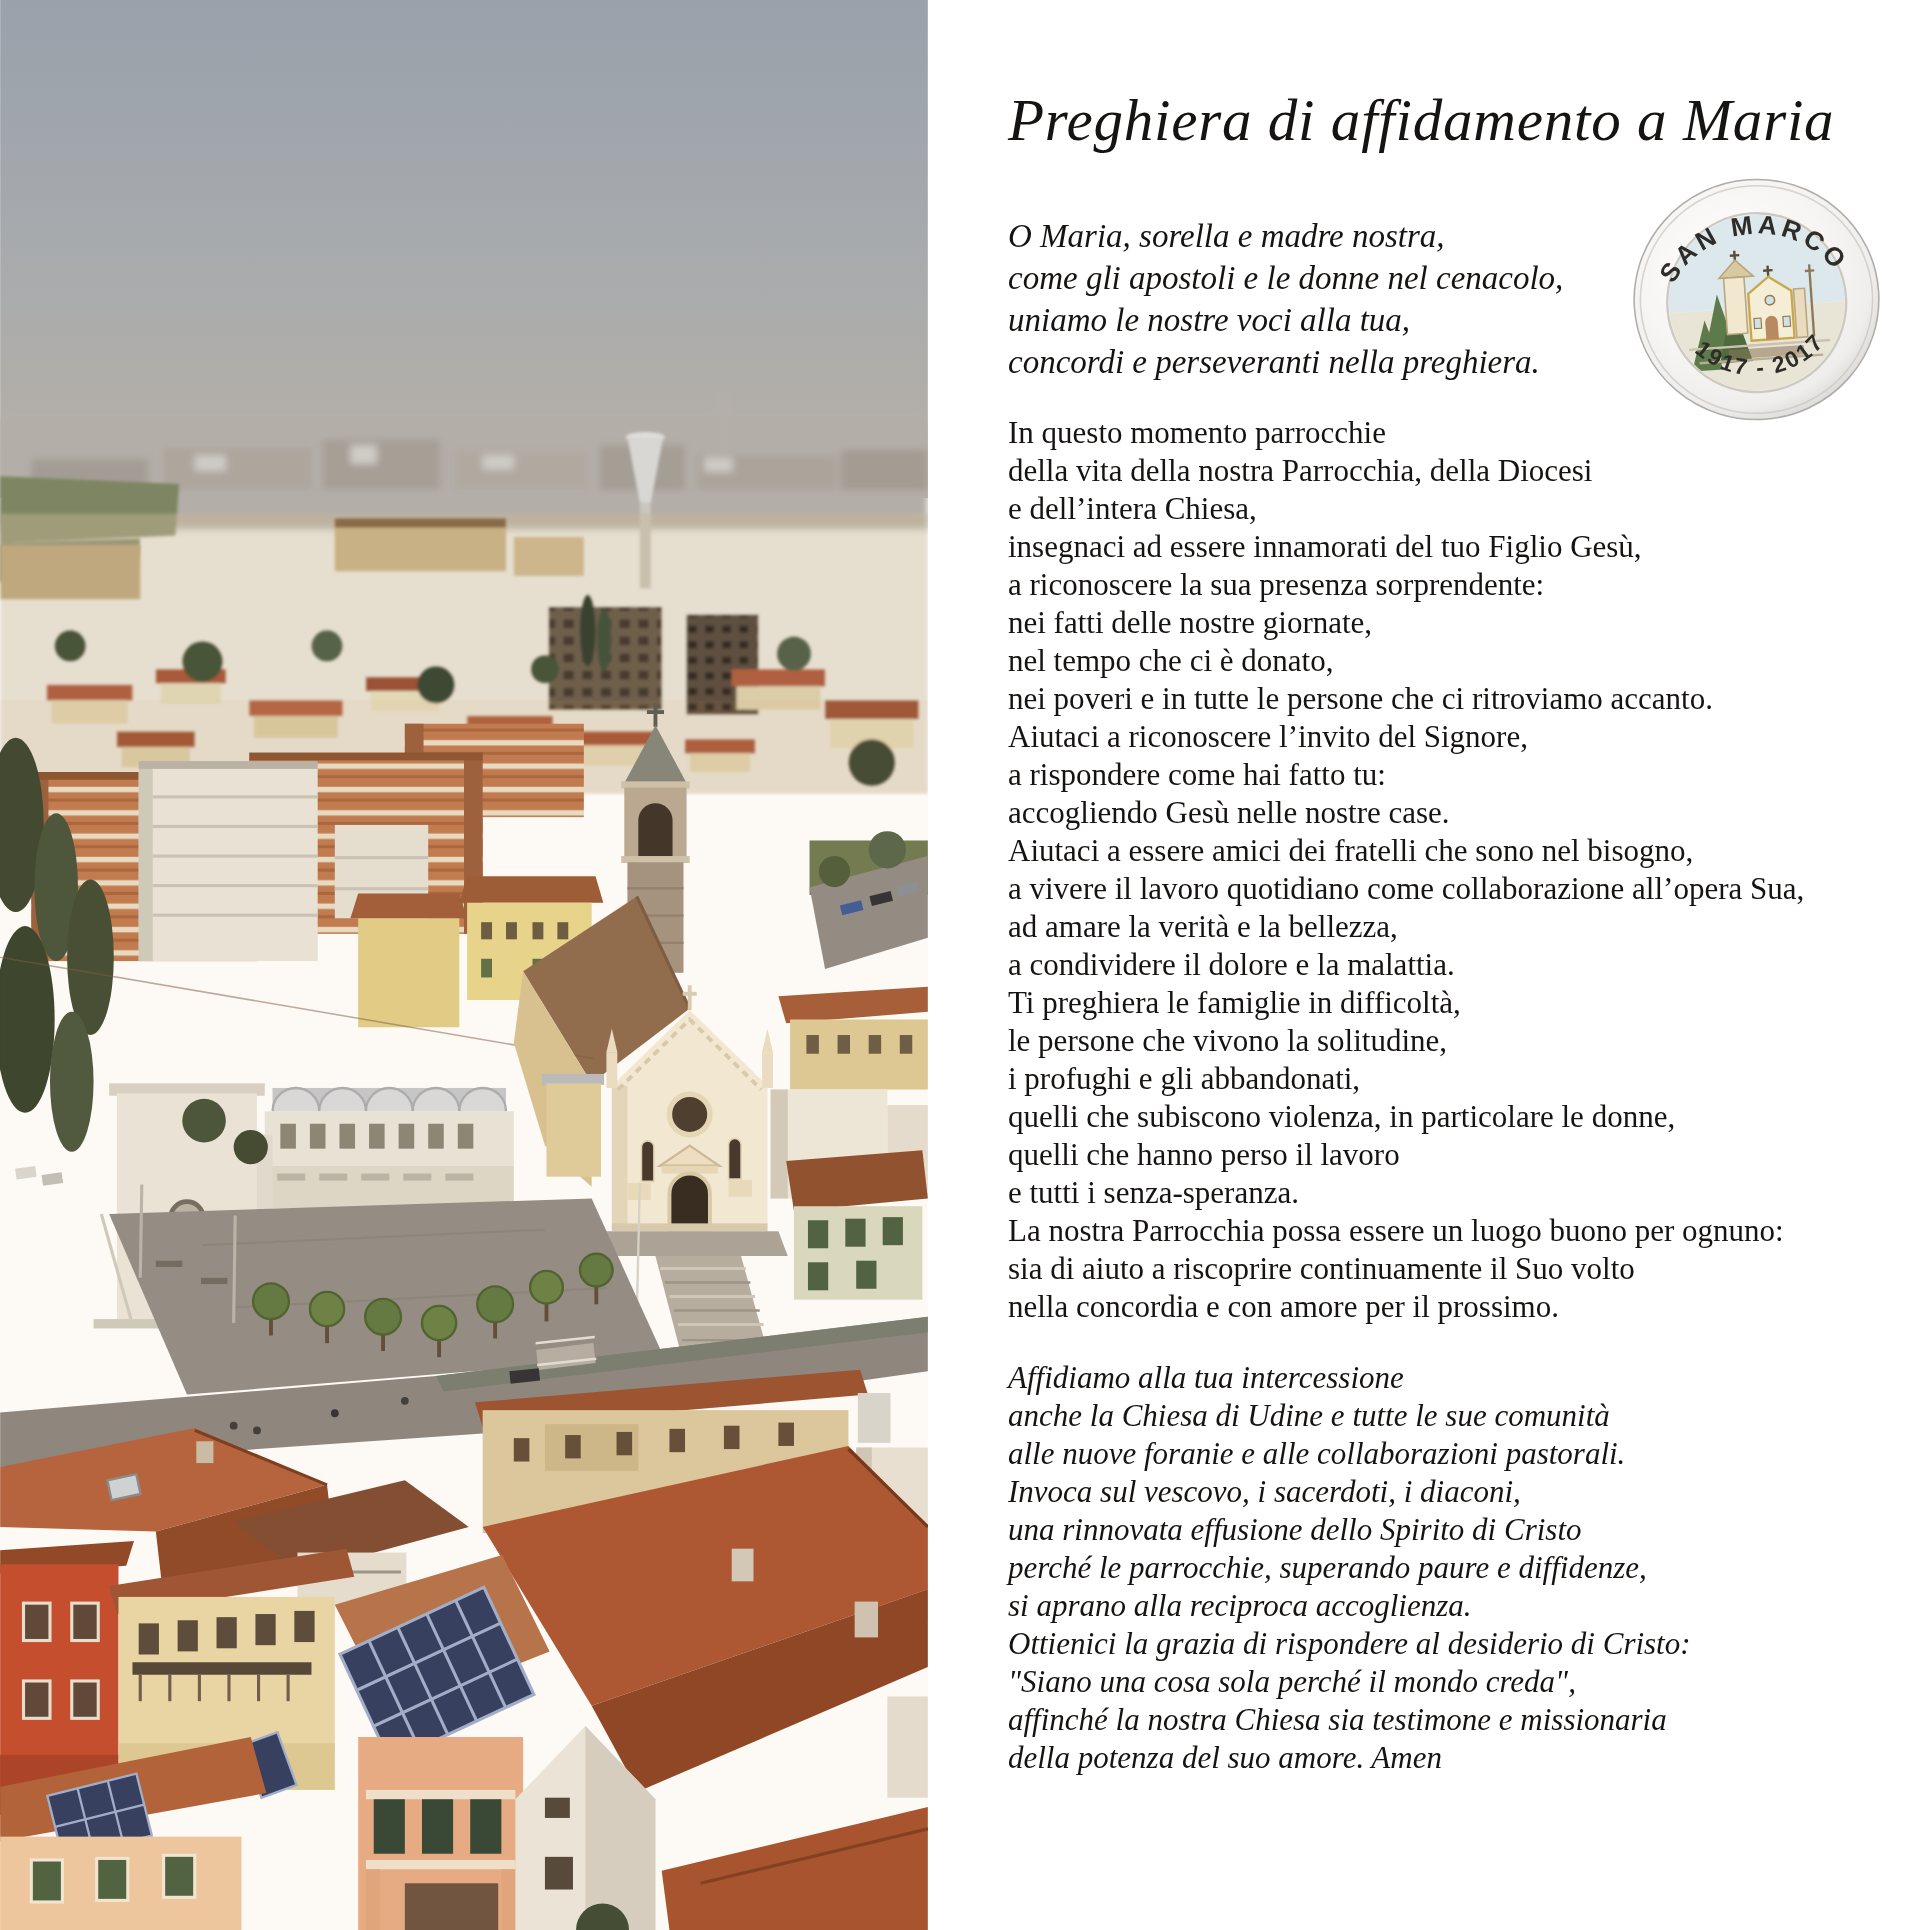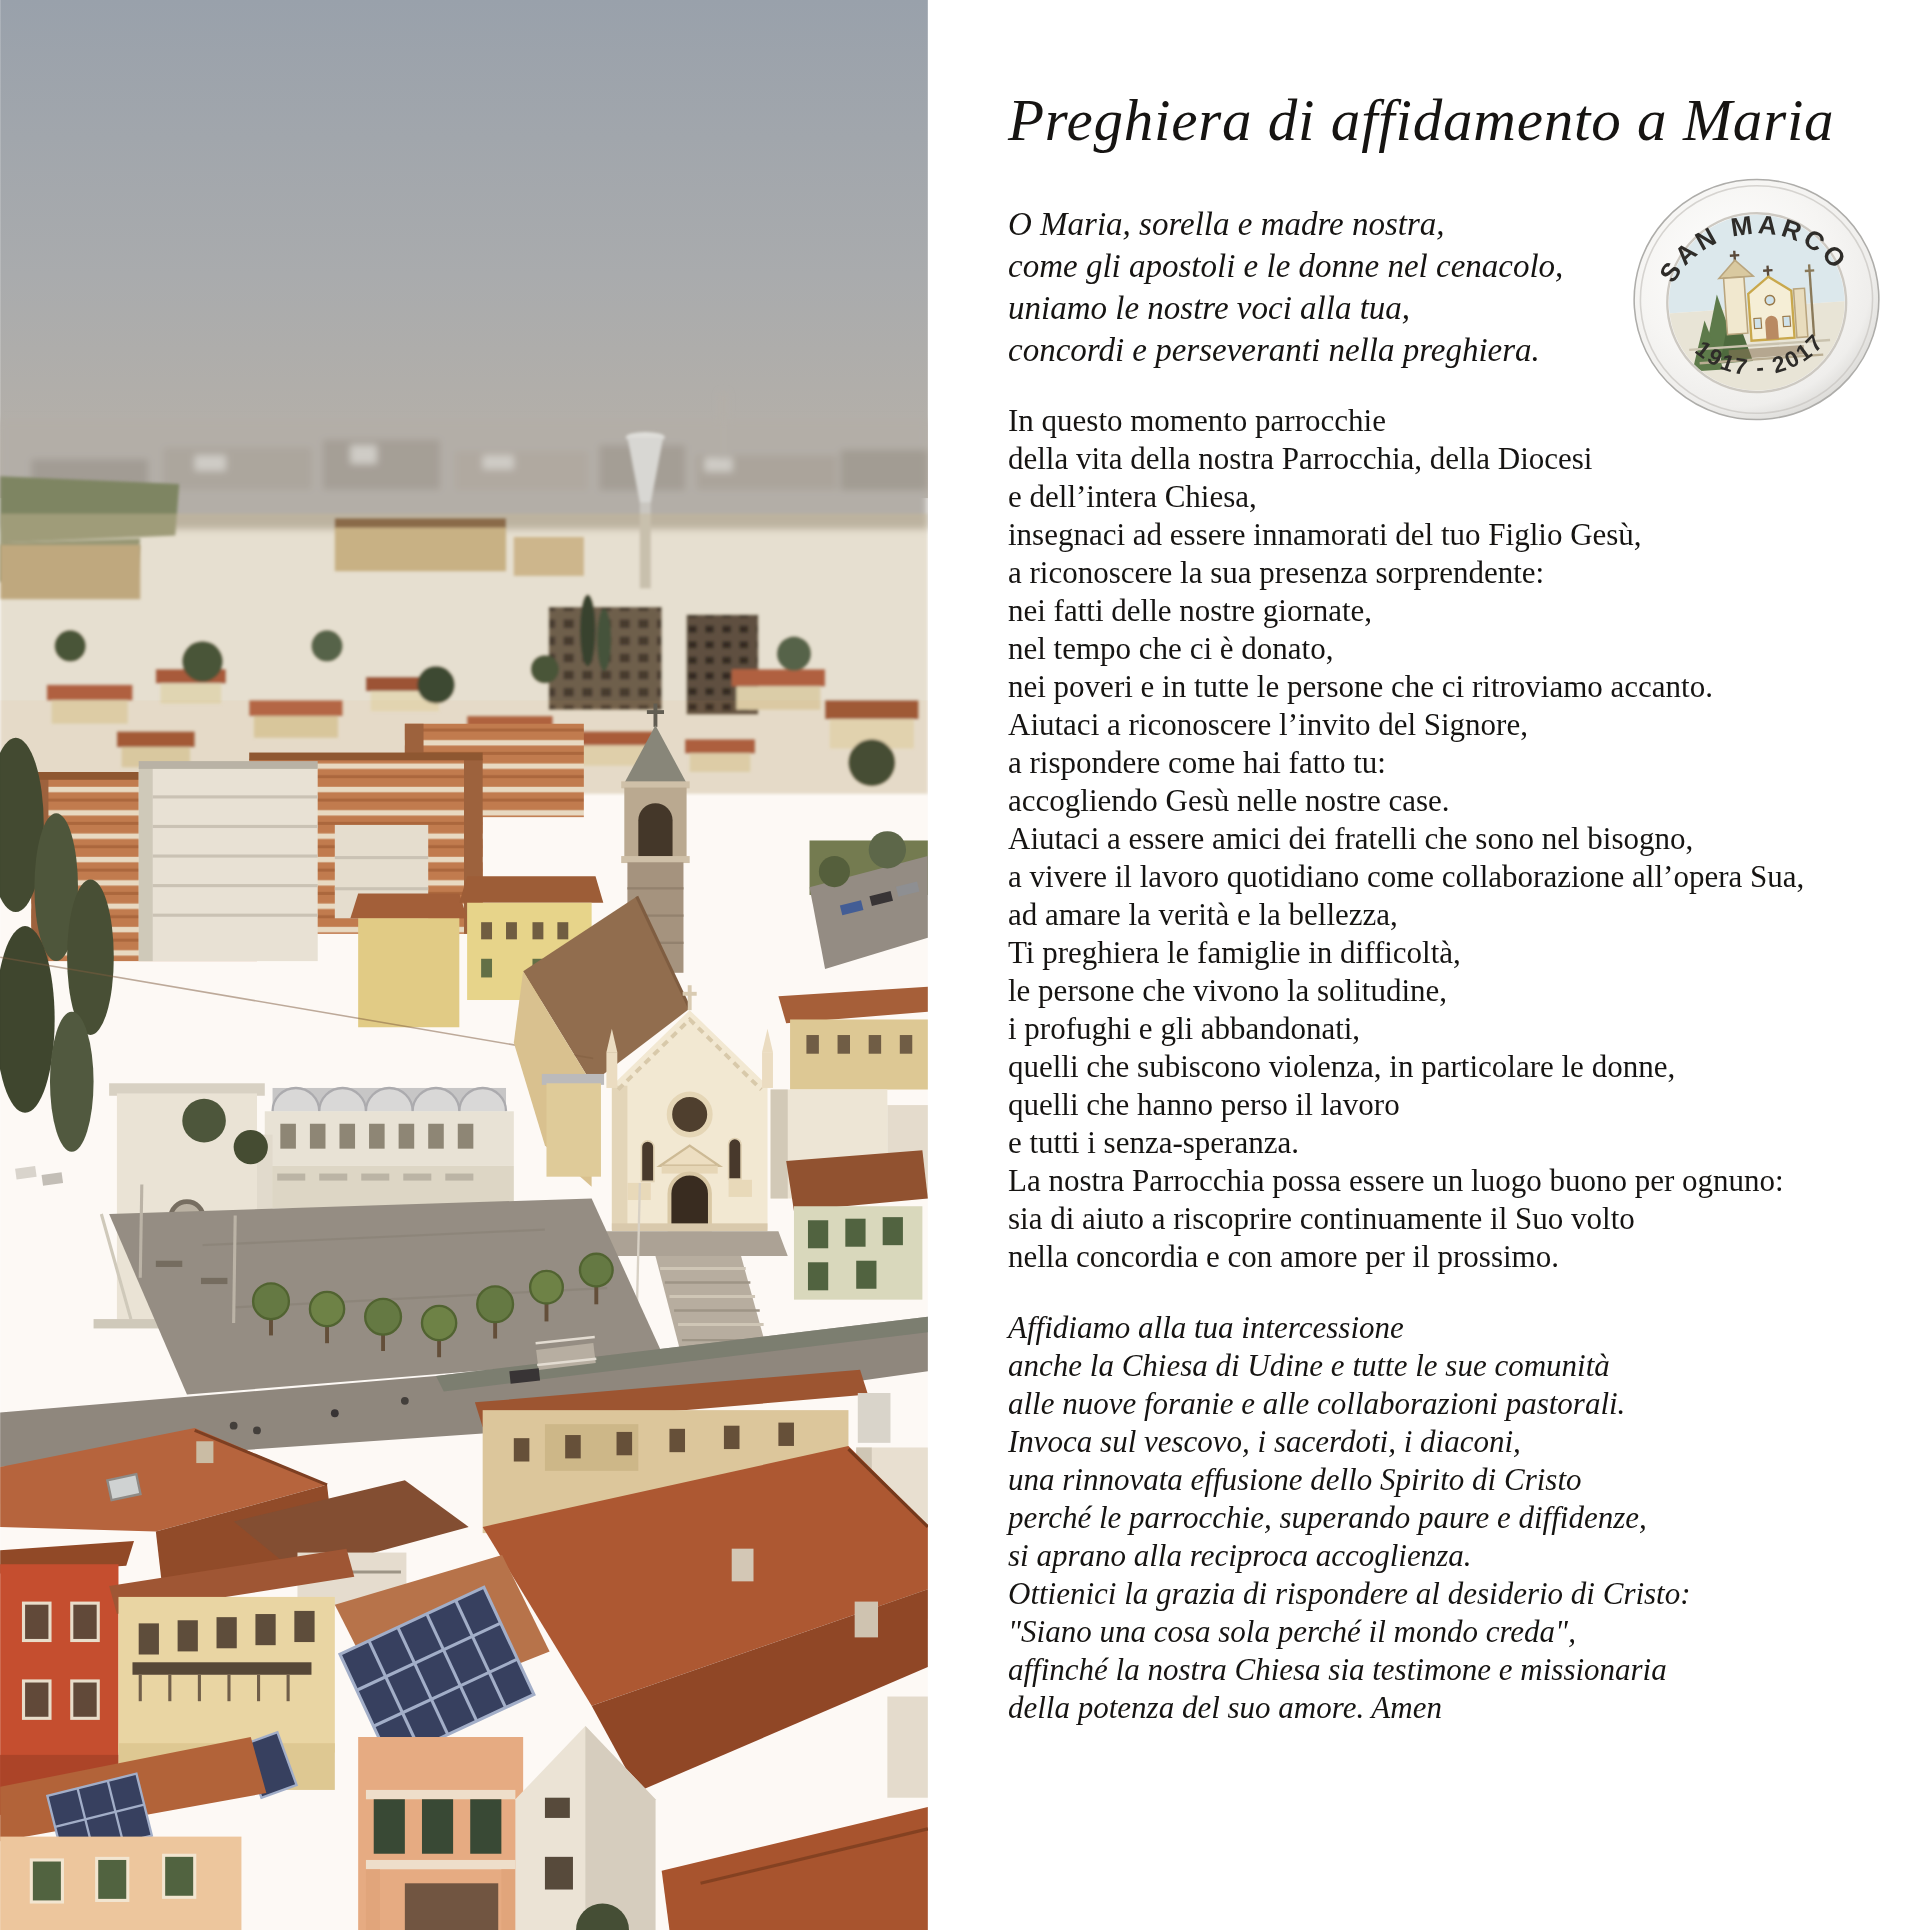--- a/index.html
+++ b/index.html
@@ -8,21 +8,21 @@
     font-family:"Liberation Serif", serif;color:#161412;
   }
   .photo{position:absolute;left:0;top:0;width:928px;height:1930px;margin:0;}
   .photo svg{display:block;width:928px;height:1930px;}
   .prayer-column{position:absolute;left:1008px;top:0;width:895px;height:1730px;}
   h1.title{
     font-size:59px;font-style:italic;font-weight:400;margin:87px 0 0 0;
     letter-spacing:0.8px;line-height:1.15;white-space:nowrap;
   }
   .stanza p{margin:0;font-size:31px;line-height:38px;white-space:nowrap;}
-  .stanza.intro{margin-top:48px;}
+  .stanza.intro{margin-top:60px;}
   .stanza.intro p{font-style:italic;font-size:33px;line-height:42px;}
   .stanza.main{margin-top:31px;}
   .stanza.final{margin-top:33px;}
   .stanza.final p{font-style:italic;}
   .badge{position:absolute;left:623px;top:174px;width:251px;height:251px;transform:rotate(-4deg);}
   .badge svg{display:block;width:251px;height:251px;}
   .badge text{font-family:"Liberation Sans", sans-serif;font-weight:700;fill:#2e2c29;}
 </style>
 </head>
 <body>
@@ -520,20 +520,21 @@
       <p class="line">a riconoscere la sua presenza sorprendente:</p>
       <p class="line">nei fatti delle nostre giornate,</p>
       <p class="line">nel tempo che ci è donato,</p>
       <p class="line">nei poveri e in tutte le persone che ci ritroviamo accanto.</p>
       <p class="line">Aiutaci a riconoscere l’invito del Signore,</p>
       <p class="line">a rispondere come hai fatto tu:</p>
       <p class="line">accogliendo Gesù nelle nostre case.</p>
       <p class="line">Aiutaci a essere amici dei fratelli che sono nel bisogno,</p>
       <p class="line">a vivere il lavoro quotidiano come collaborazione all’opera Sua,</p>
       <p class="line">ad amare la verità e la bellezza,</p>
+      <p class="line">a condividere il dolore e la malattia.</p>
       <p class="line">Ti preghiera le famiglie in difficoltà,</p>
       <p class="line">le persone che vivono la solitudine,</p>
       <p class="line">i profughi e gli abbandonati,</p>
       <p class="line">quelli che subiscono violenza, in particolare le donne,</p>
       <p class="line">quelli che hanno perso il lavoro</p>
       <p class="line">e tutti i senza-speranza.</p>
       <p class="line">La nostra Parrocchia possa essere un luogo buono per ognuno:</p>
       <p class="line">sia di aiuto a riscoprire continuamente il Suo volto</p>
       <p class="line">nella concordia e con amore per il prossimo.</p>
     </div>

